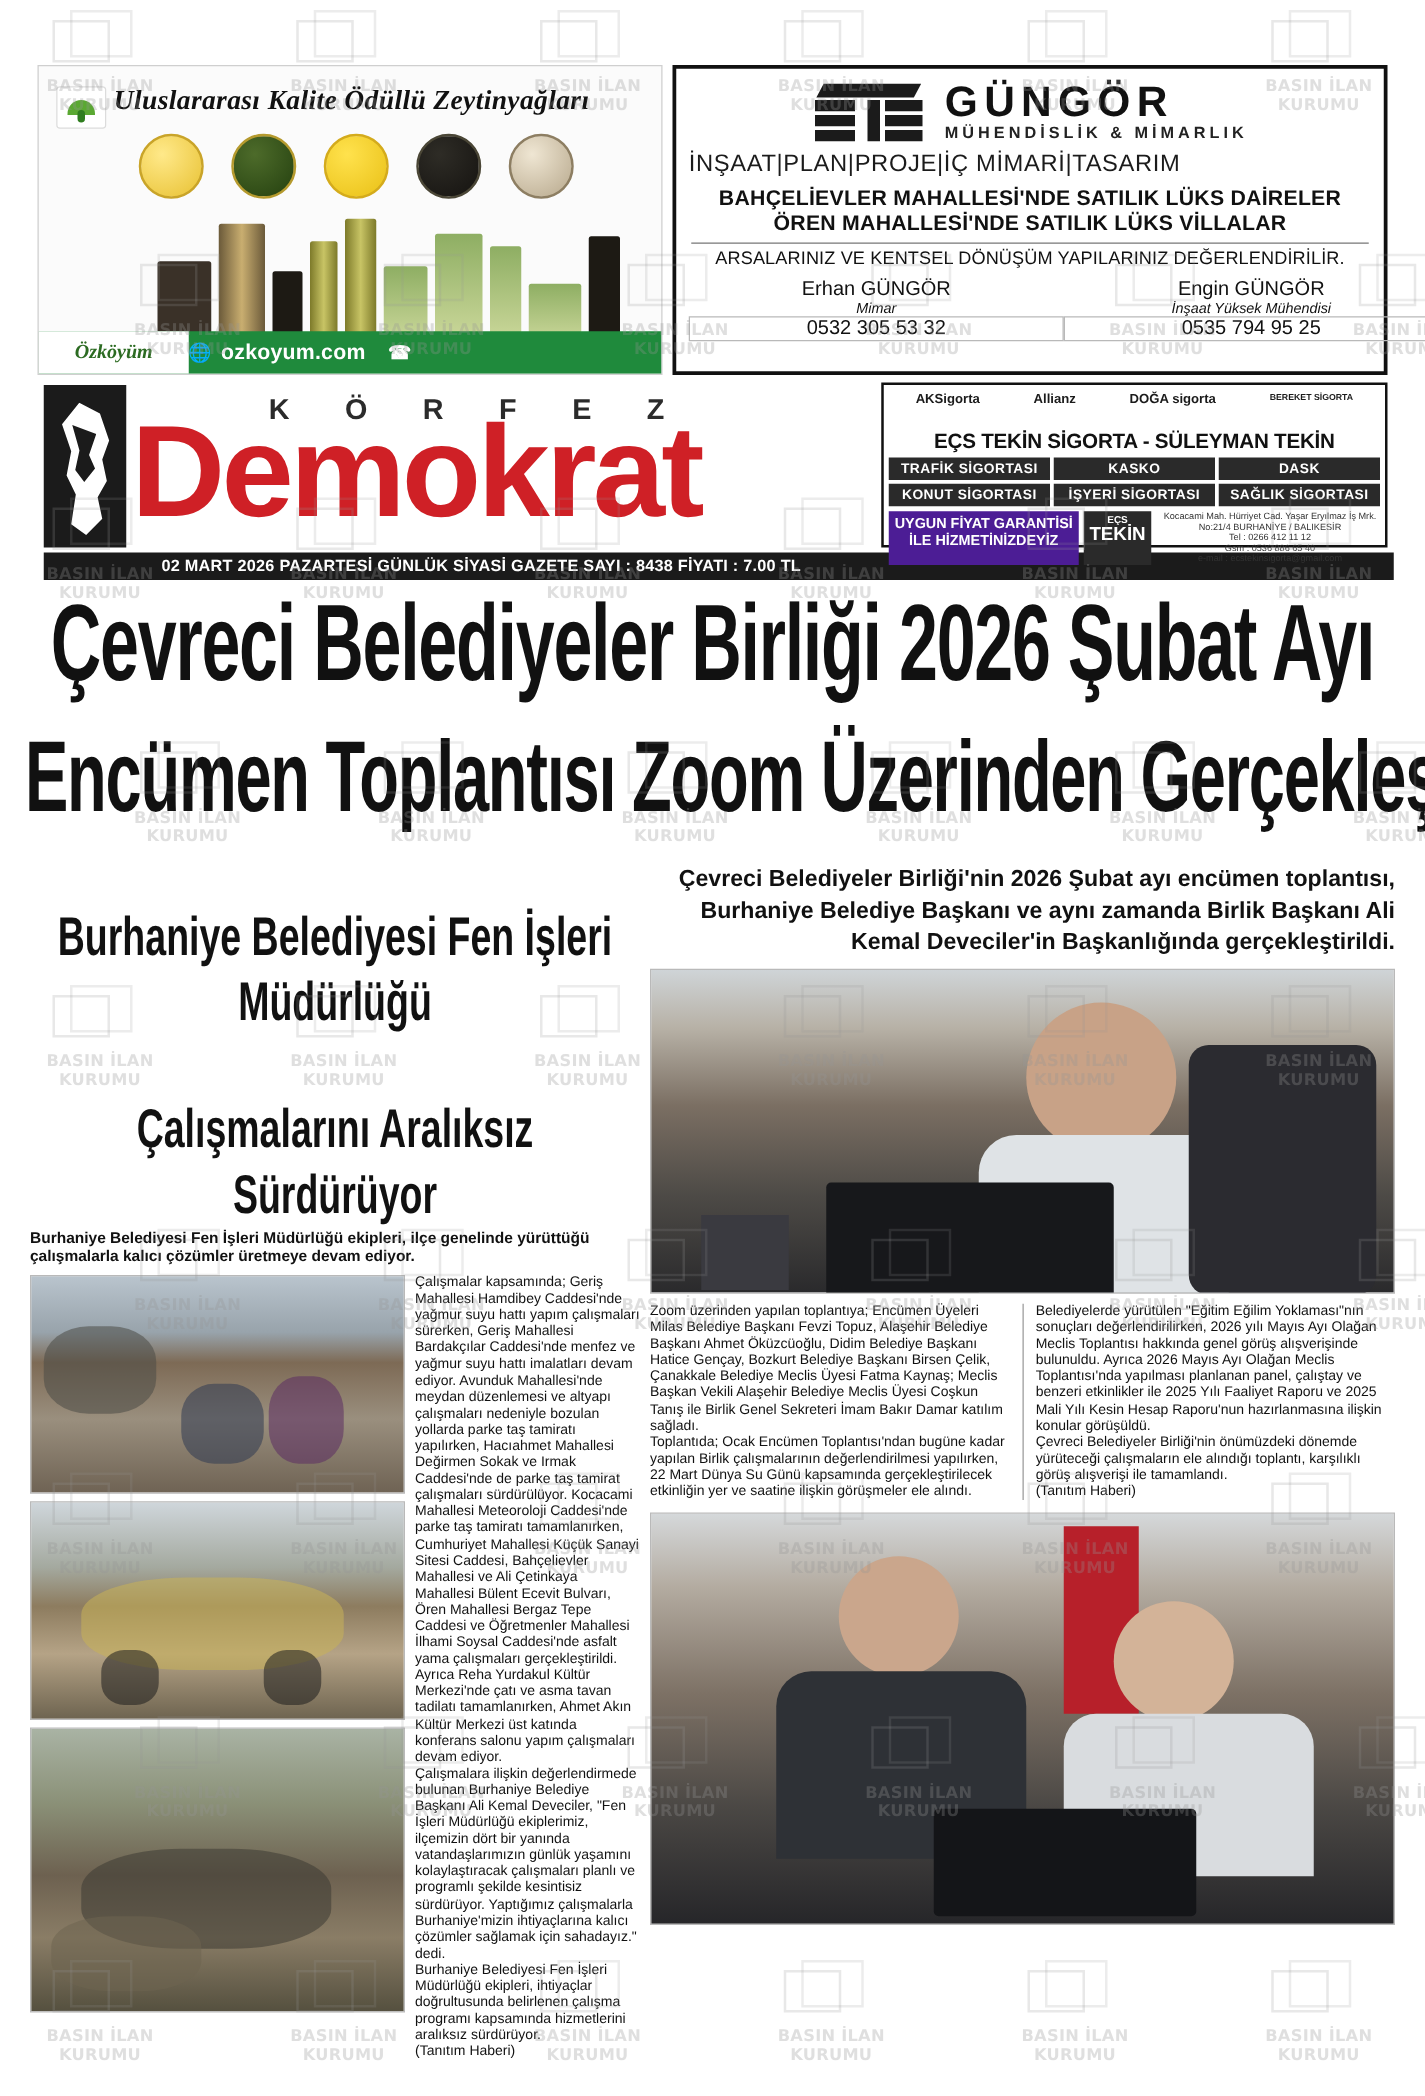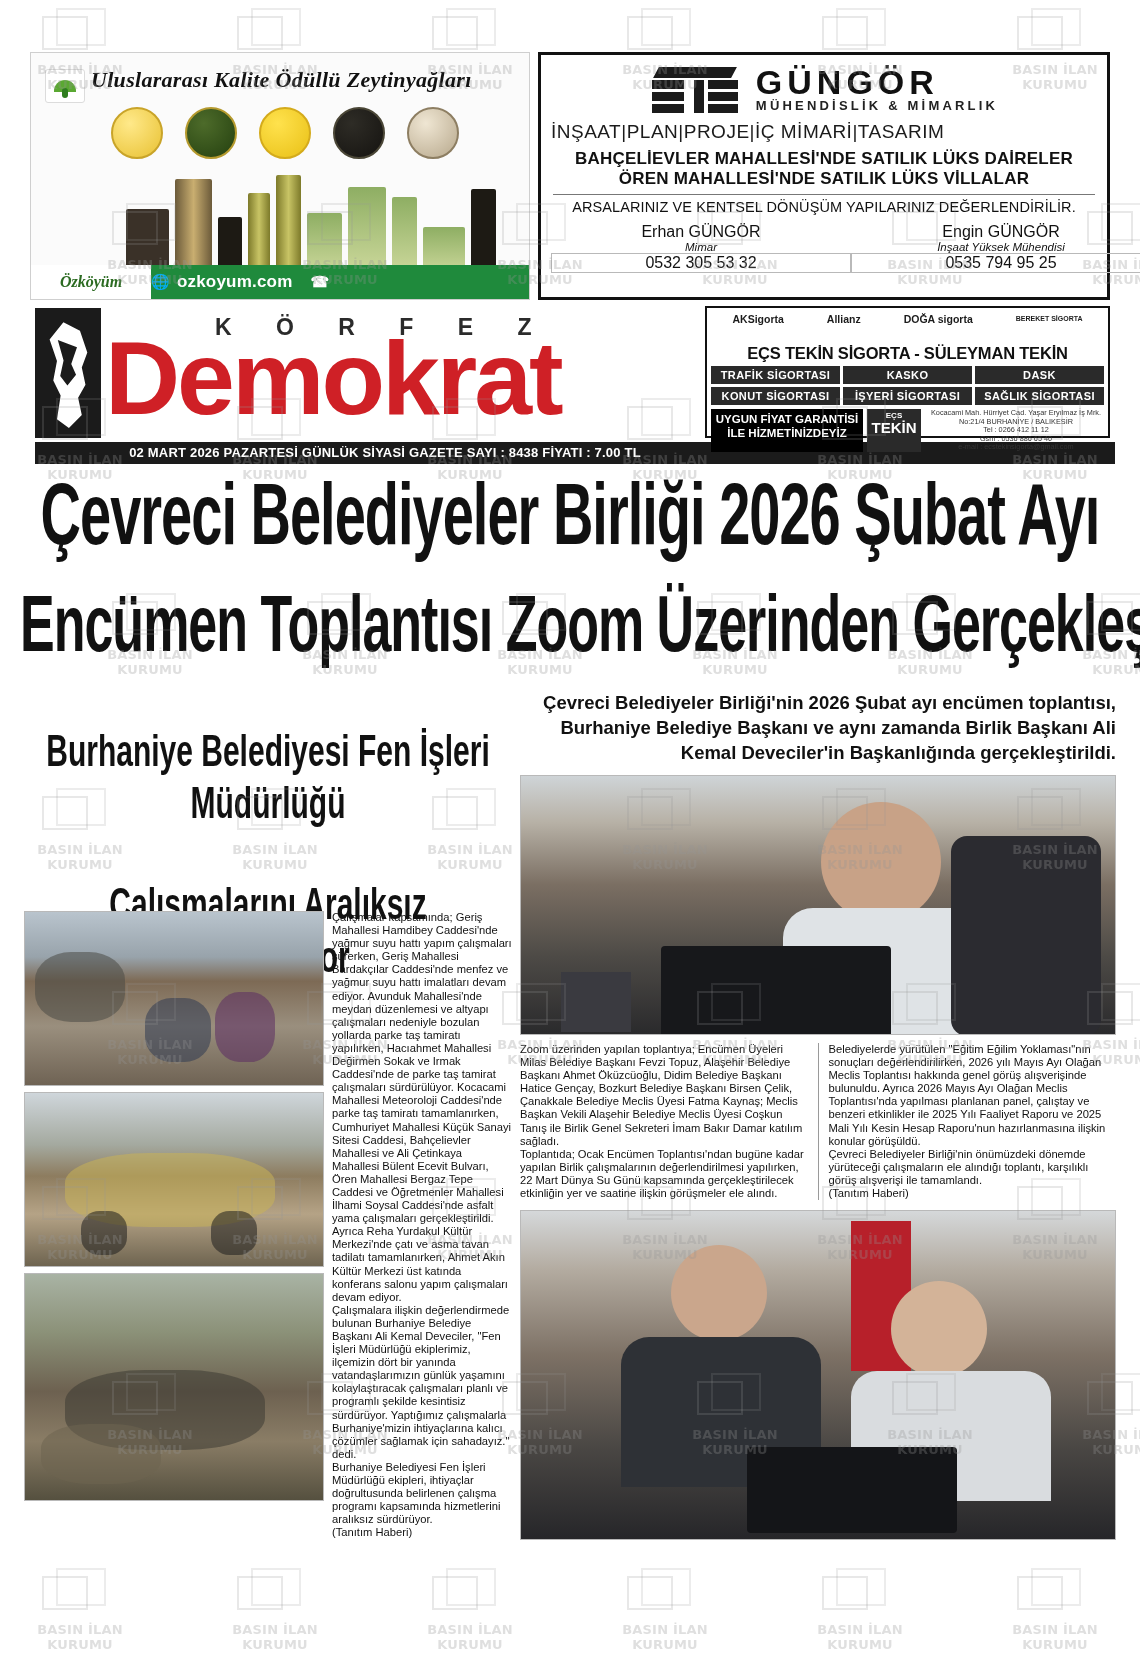--- a/index.html
+++ b/index.html
@@ -106,21 +106,21 @@
   .dateband { position: absolute; left: 0; top: 134px; width: 1080px; height: 22px; background: #1b1b1b; }
   .dateband span { display: block; text-align: center; color: #fff; font-size: 13px; font-weight: 700; line-height: 22px; letter-spacing: .2px; width: 700px; }
 
   
   .ad-ins { position: absolute; left: 705px; top: 306px; width: 405px; height: 132px; border: 2px solid #111; background: #fff; padding: 3px 4px; }
   .ins-brands { display: flex; align-items: center; justify-content: space-around; height: 15px; font-size: 10.5px; font-weight: 700; color: #1b1b1b; }
   .ins-title { text-align: center; font-size: 16.5px; font-weight: 700; margin-top: 18px; letter-spacing: -.2px; }
   .ins-grid { display: grid; grid-template-columns: repeat(3, 1fr); gap: 3px; margin-top: 3px; }
   .ins-cell { background: #2a2a2a; color: #fff; text-align: center; font-size: 11px; font-weight: 700; padding: 3px 0; line-height: 12px; letter-spacing: .4px; }
   .ins-bottom { display: flex; gap: 4px; margin-top: 4px; align-items: stretch; }
-  .ins-guar { flex: 0 0 152px; background: #000000; color: #fff; text-align: center; font-size: 11.5px; font-weight: 700; line-height: 14px; padding: 3px 2px; }
+  .ins-guar { flex: 0 0 152px; background: #4c1d95; color: #fff; text-align: center; font-size: 11.5px; font-weight: 700; line-height: 14px; padding: 3px 2px; }
   .ins-logo { flex: 0 0 54px; background: #2a2a2a; color: #fff; text-align: center; font-weight: 700; padding: 2px 0; }
   .ins-logo .a { font-size: 8px; line-height: 9px; }
   .ins-logo .b { font-size: 15px; line-height: 15px; }
   .ins-addr { flex: 1; font-size: 7.3px; line-height: 8.6px; color: #333; padding-left: 3px; text-align: center; }
 
   
   .headline { position: absolute; left: 20px; top: 465px; width: 1100px; text-align: center; }
   .headline .l {
     font-family: "Liberation Sans Narrow", "Liberation Sans", sans-serif;
     font-weight: 700; color: #111;
@@ -291,20 +291,21 @@
   <div class="headline">
     <div class="l l1">Çevreci Belediyeler Birliği 2026 Şubat Ayı</div>
     <div class="l l2">Encümen Toplantısı Zoom Üzerinden Gerçekleştirildi</div>
   </div>
 
   <div class="left-col">
     <div class="subhead">
       <div class="s1">Burhaniye Belediyesi Fen İşleri Müdürlüğü</div>
       <div class="s2">Çalışmalarını Aralıksız Sürdürüyor</div>
     </div>
+    <div class="lead">Burhaniye Belediyesi Fen İşleri Müdürlüğü ekipleri, ilçe genelinde yürüttüğü çalışmalarla kalıcı çözümler üretmeye devam ediyor.</div>
     <div class="lcols">
       <div class="lphotos">
         <div class="ph ph1">
           <div class="blob" style="left:10px;top:40px;width:90px;height:70px;background:#4b4a46;"></div>
           <div class="blob" style="left:120px;top:86px;width:66px;height:64px;background:#2f3a52;"></div>
           <div class="blob" style="left:190px;top:80px;width:60px;height:70px;background:#5b2c63;"></div>
         </div>
         <div class="ph ph2">
           <div class="blob" style="left:40px;top:60px;width:210px;height:74px;background:#c9b257;"></div>
           <div class="blob" style="left:56px;top:118px;width:46px;height:44px;background:#1e1e1e;"></div>

